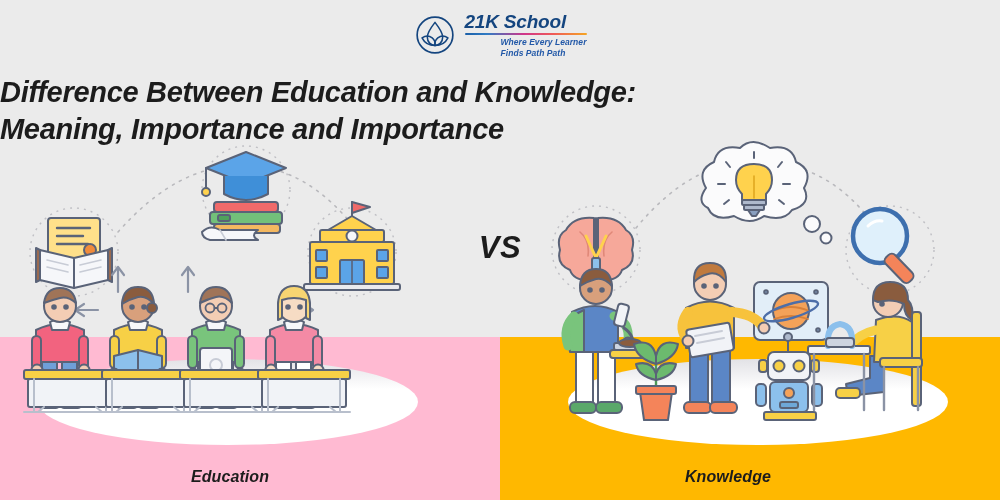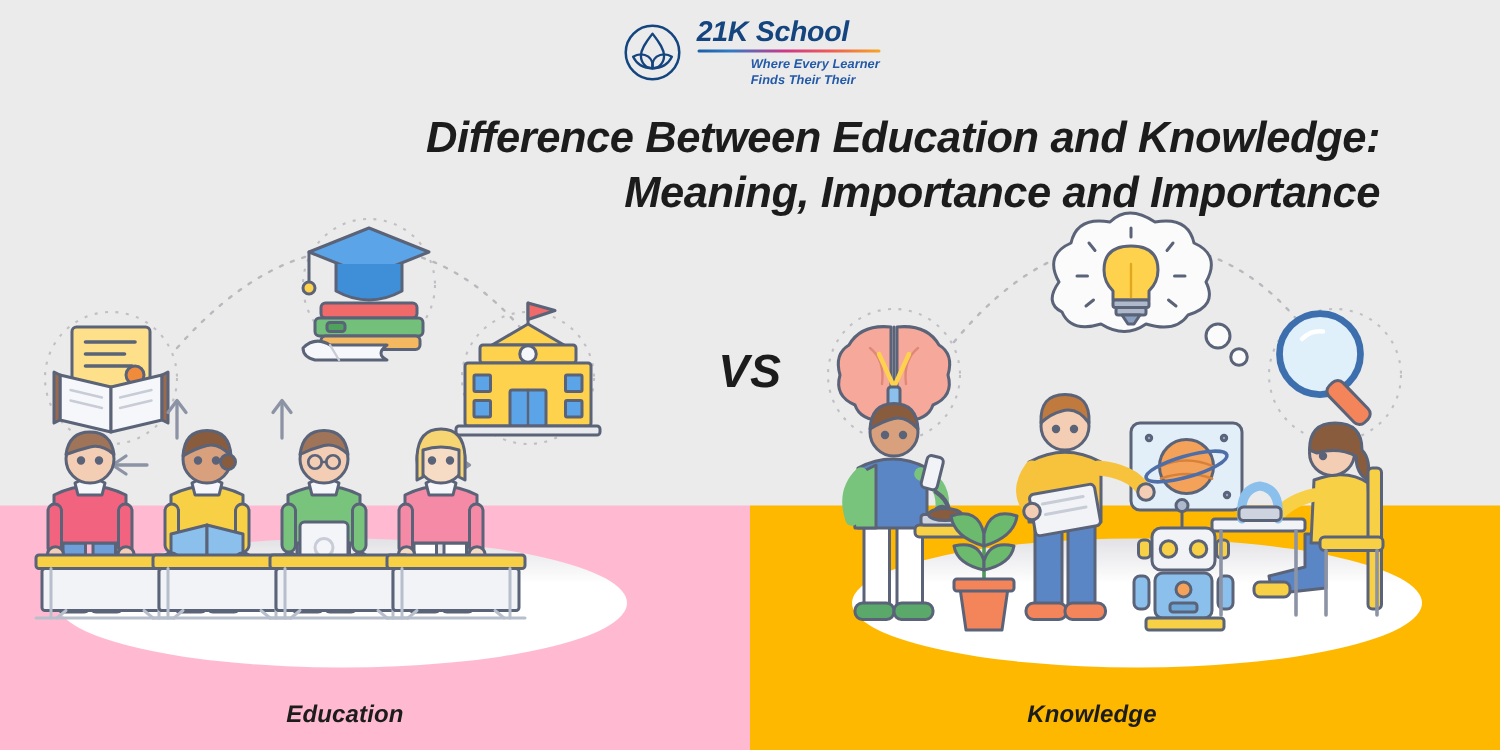--- a/index.html
+++ b/index.html
@@ -32,21 +32,21 @@
     height:2.5px; width:100%; margin:1px 0 2px 0; border-radius:2px;
     background:linear-gradient(to right,#1b5fa8 0%,#2f7bc4 18%,#d0368a 48%,#ef5a58 72%,#f5a623 100%);
   }
   .brand-tag {
     font-size:8.5px; font-weight:bold; color:#2359a8;
     line-height:1.22; letter-spacing:0.05px;margin-left:36px;
   }
 
   
   .headline {
-    position:absolute; top:74px; left:0; width:920px; text-align:right;
+    position:absolute; top:74px; left:0; width:920px; text-align:left;
     font-size:29px; font-weight:bold; color:#1c1c1c;
     line-height:1.28; letter-spacing:-0.3px;
   }
 
   
   .vs {
     position:absolute; left:0; top:230px; width:1000px; text-align:center;
     font-size:31px; font-weight:bold; color:#1c1c1c; letter-spacing:0.5px;
   }
 
@@ -75,21 +75,21 @@
       <circle cx="30" cy="30" r="25.5" fill="none" stroke="#14457f" stroke-width="2.4"></circle>
       <path d="M30 12 C37 21 41 27 41 33 C41 40 36 45 30 45 C24 45 19 40 19 33 C19 27 23 21 30 12Z" fill="none" stroke="#14457f" stroke-width="2.2" stroke-linejoin="round"></path>
       <path d="M30 45 C22 45 15 41 11.5 34 C16 31 22 31 26 34 C29.5 36.8 30.6 41 30 45Z" fill="none" stroke="#14457f" stroke-width="2.2" stroke-linejoin="round"></path>
       <path d="M30 45 C38 45 45 41 48.5 34 C44 31 38 31 34 34 C30.5 36.8 29.4 41 30 45Z" fill="none" stroke="#14457f" stroke-width="2.2" stroke-linejoin="round"></path>
     </svg>
     <div class="brand-txt">
       <div class="brand-name">21K School</div>
       <div class="brand-rule"></div>
       <div class="brand-tag">
         <div>Where Every Learner</div>
-        <div>Finds Their Their</div>
+        <div>Finds Path Path</div>
       </div>
     </div>
   </div>
 
   <div class="headline">
     <div>Difference Between Education and Knowledge:</div>
     <div>Meaning, Importance and Importance</div>
   </div>
 
   <div class="vs">VS</div>

